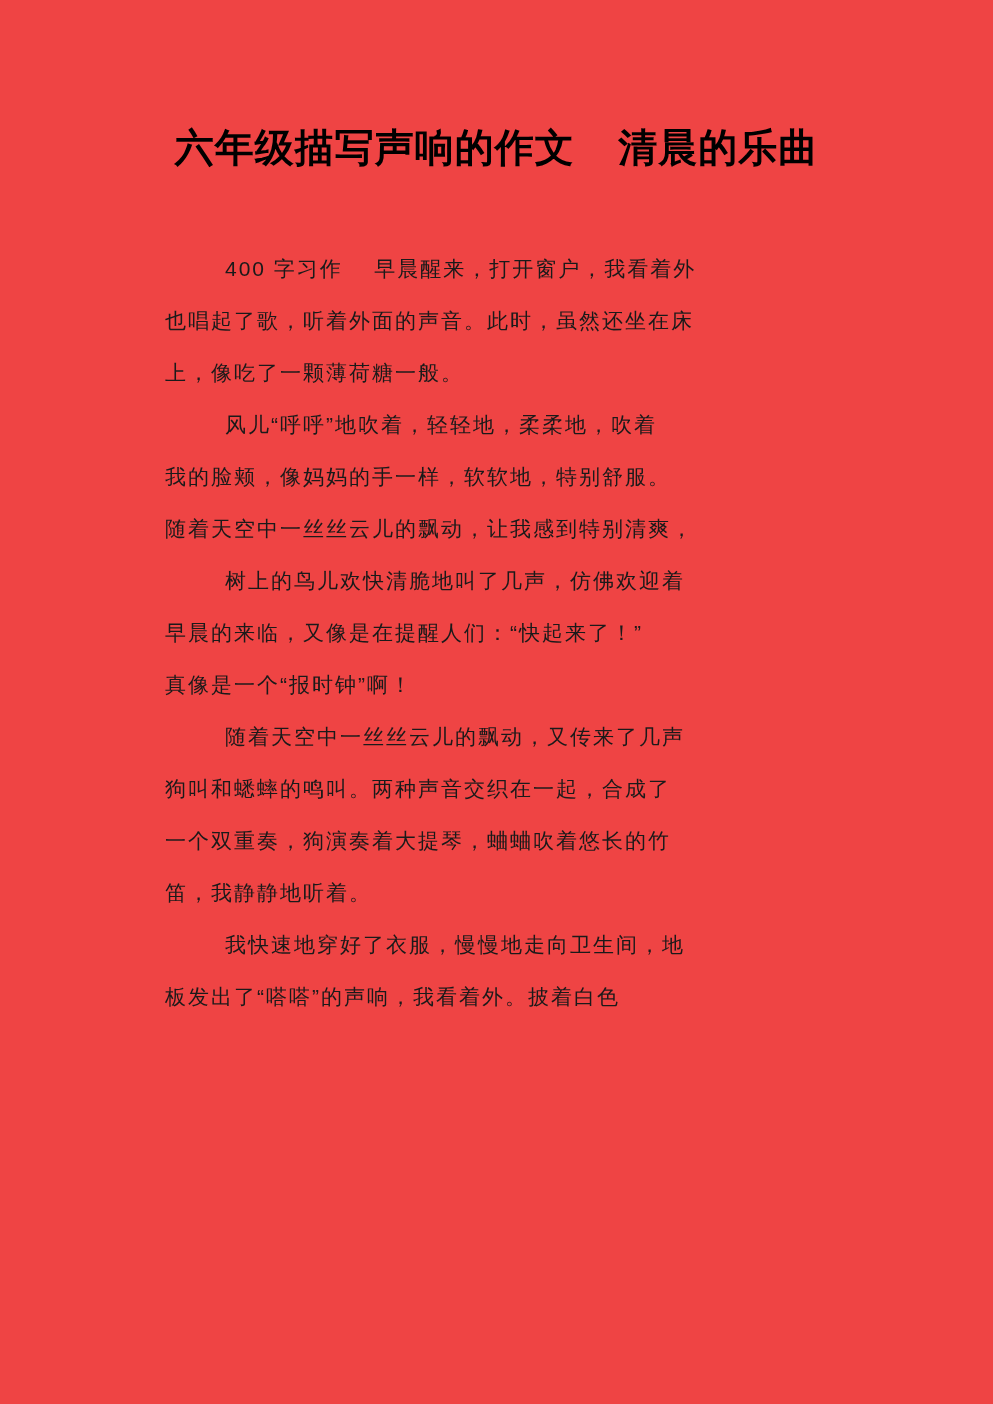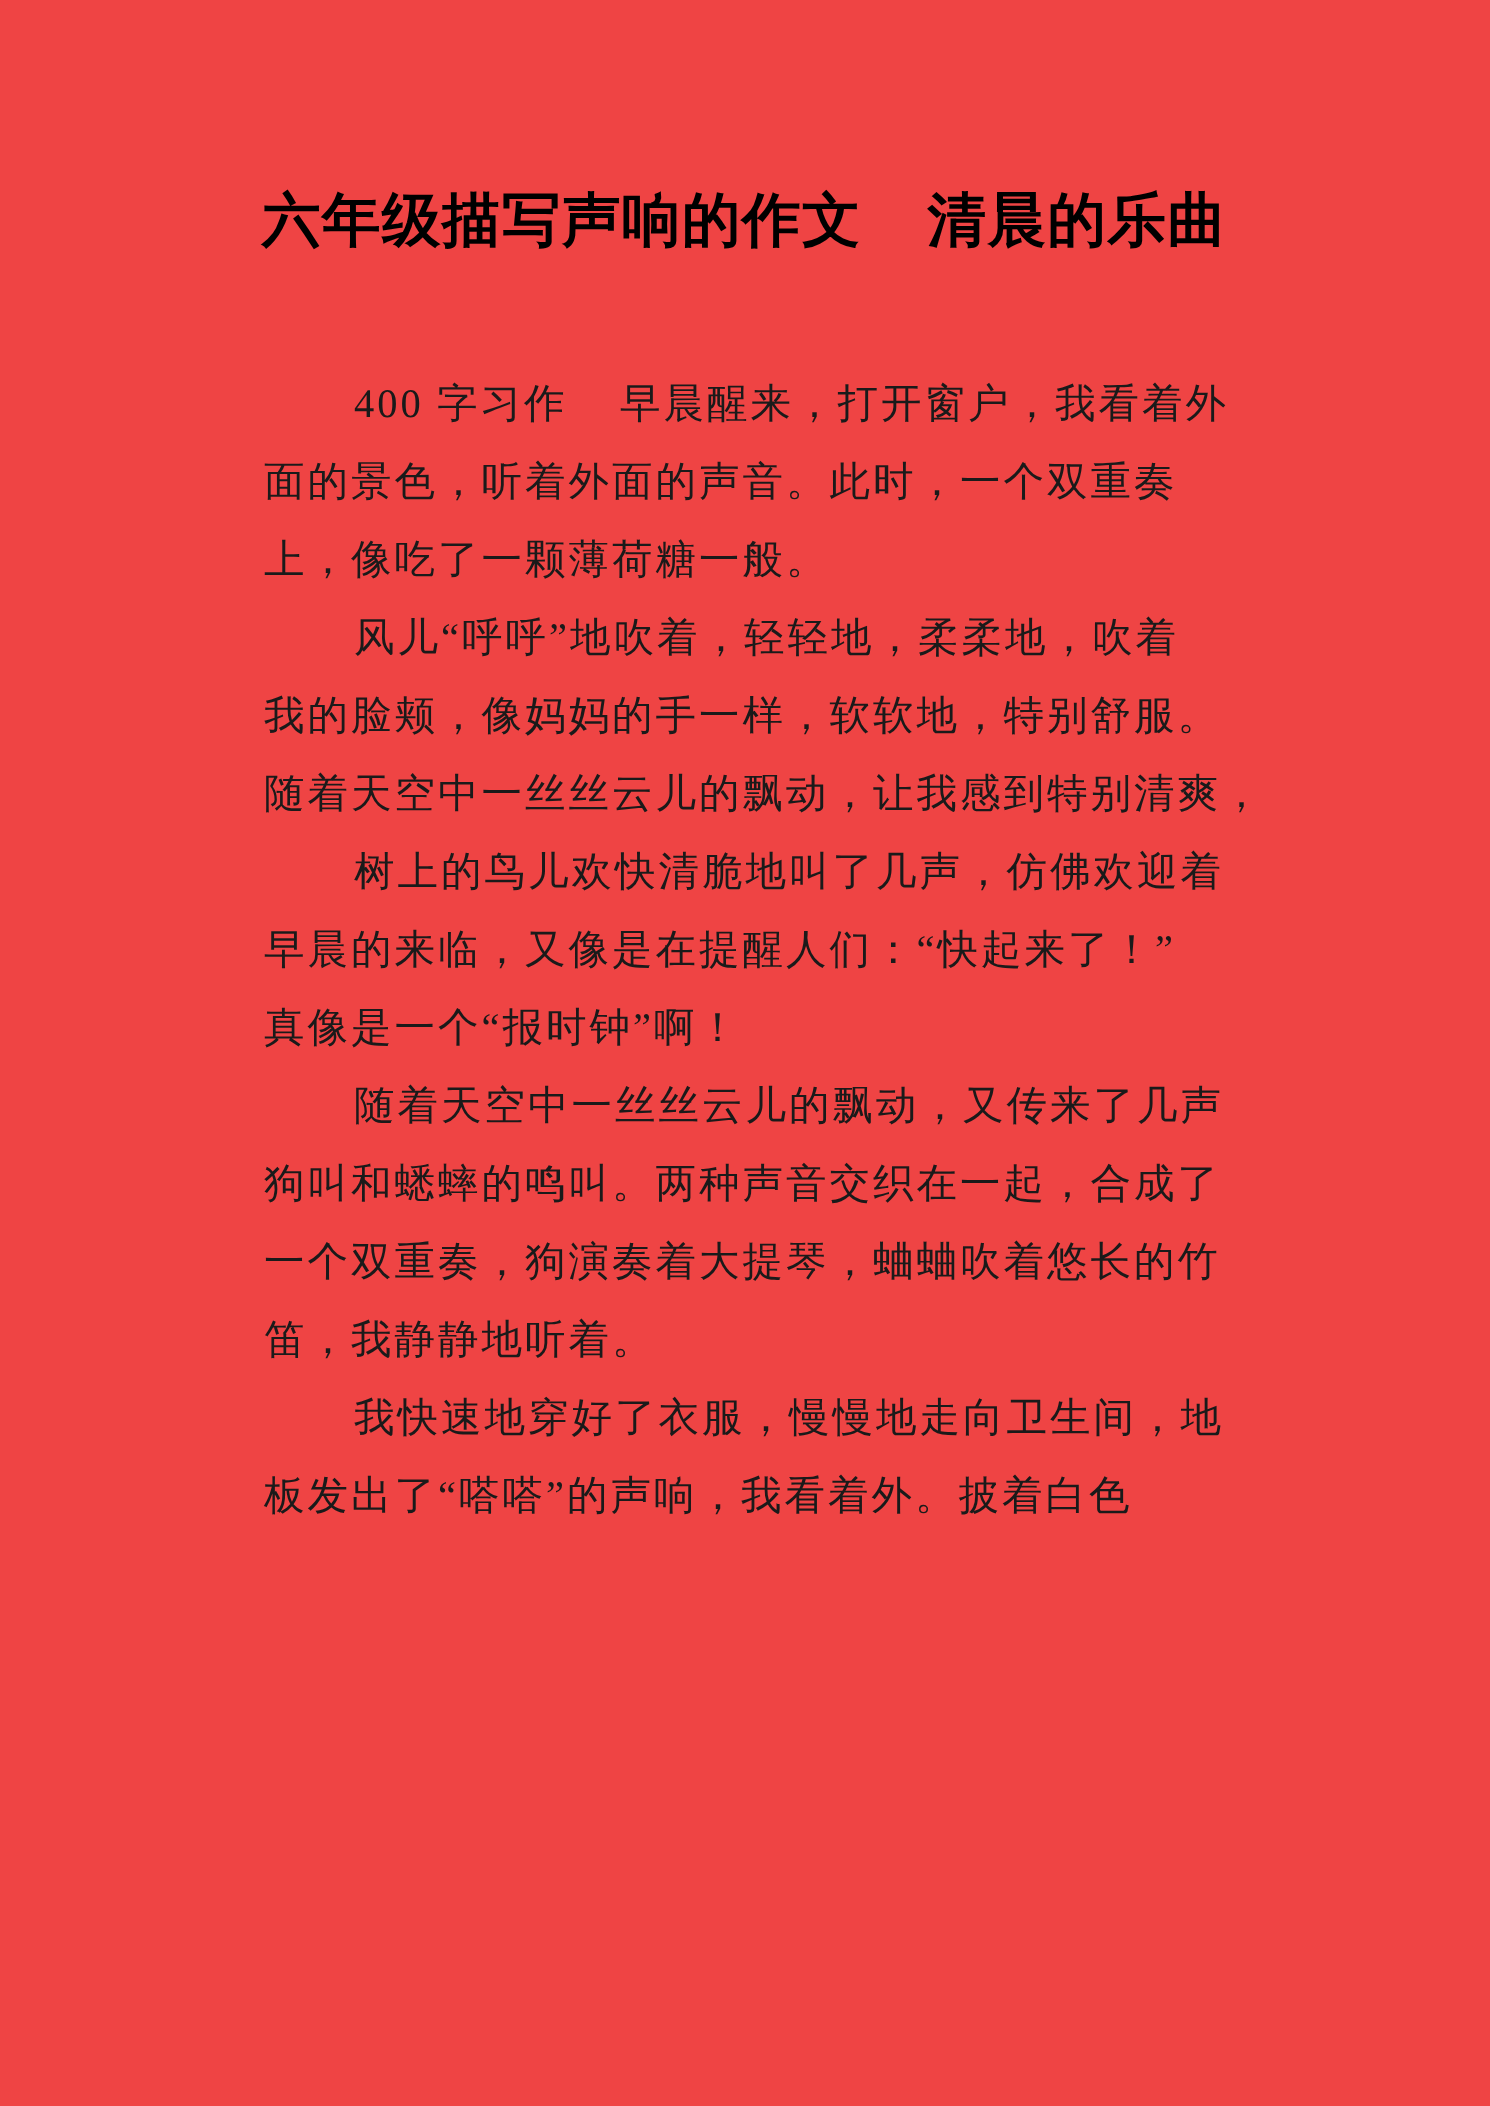--- a/index.html
+++ b/index.html
@@ -34,24 +34,23 @@
       line-height: 60px;
       letter-spacing: 1px;
       color: #000000;
       white-space: pre;
     }
     .body-text {
       position: absolute;
       left: 165px;
       top: 243px;
       width: 664px;
-      font-family: Liberation Serif, serif;
-      font-size: 27px;
+      font-family: Liberation Sans, sans-serif;
+      font-size: 21px;
       color: #1a1a1a;
-      margin-left: 11px;
     }
     .line {
       height: 52px;
       line-height: 52px;
       white-space: pre;
       letter-spacing: 2px;
     }
     .line.indent {
       padding-left: 60px;
     }
@@ -59,21 +58,21 @@
 </head>
 <body>
 
 <div class="page">
   <div class="title">六年级描写声响的作文   清晨的乐曲</div>
 
   <div class="body-text">
 
     <div>
       <div class="line indent">400 字习作    早晨醒来，打开窗户，我看着外</div>
-      <div class="line">面的景色，听着外面的声音。此时，一个双重奏</div>
+      <div class="line">也唱起了歌，听着外面的声音。此时，虽然还坐在床</div>
       <div class="line">上，像吃了一颗薄荷糖一般。</div>
     </div>
 
     <div>
       <div class="line indent">风儿“呼呼”地吹着，轻轻地，柔柔地，吹着</div>
       <div class="line">我的脸颊，像妈妈的手一样，软软地，特别舒服。</div>
       <div class="line">随着天空中一丝丝云儿的飘动，让我感到特别清爽，</div>
     </div>
 
     <div>

